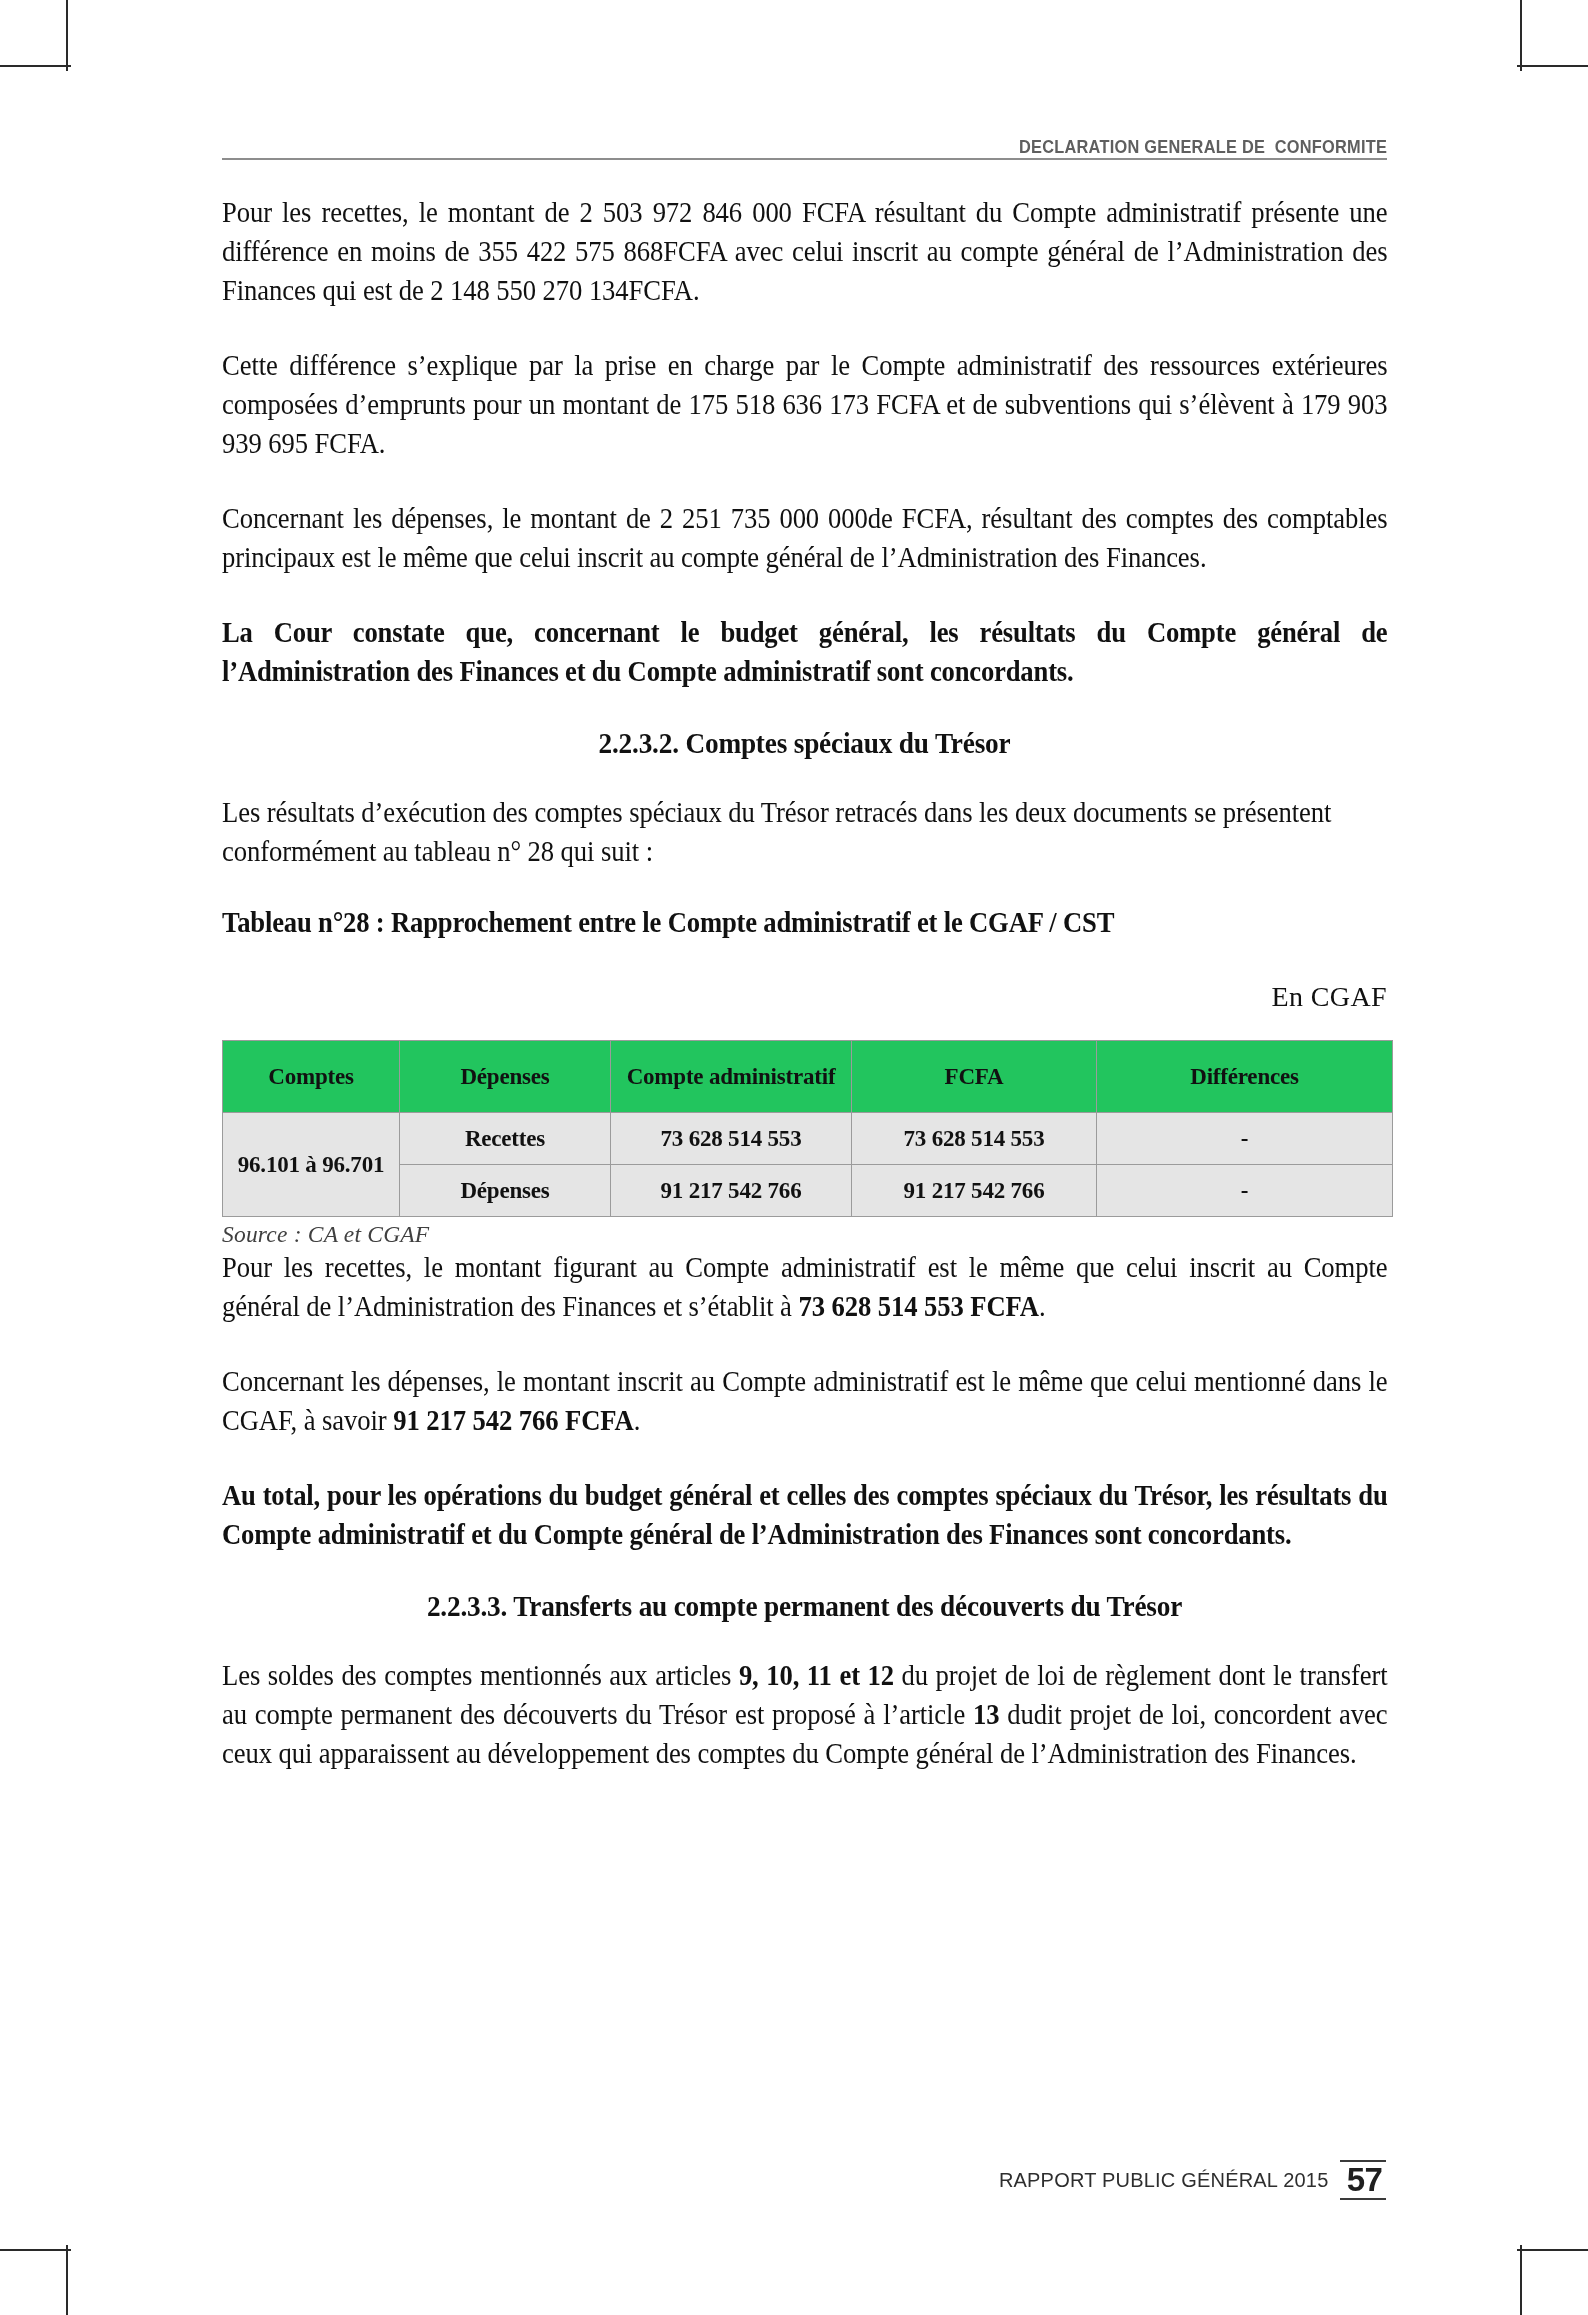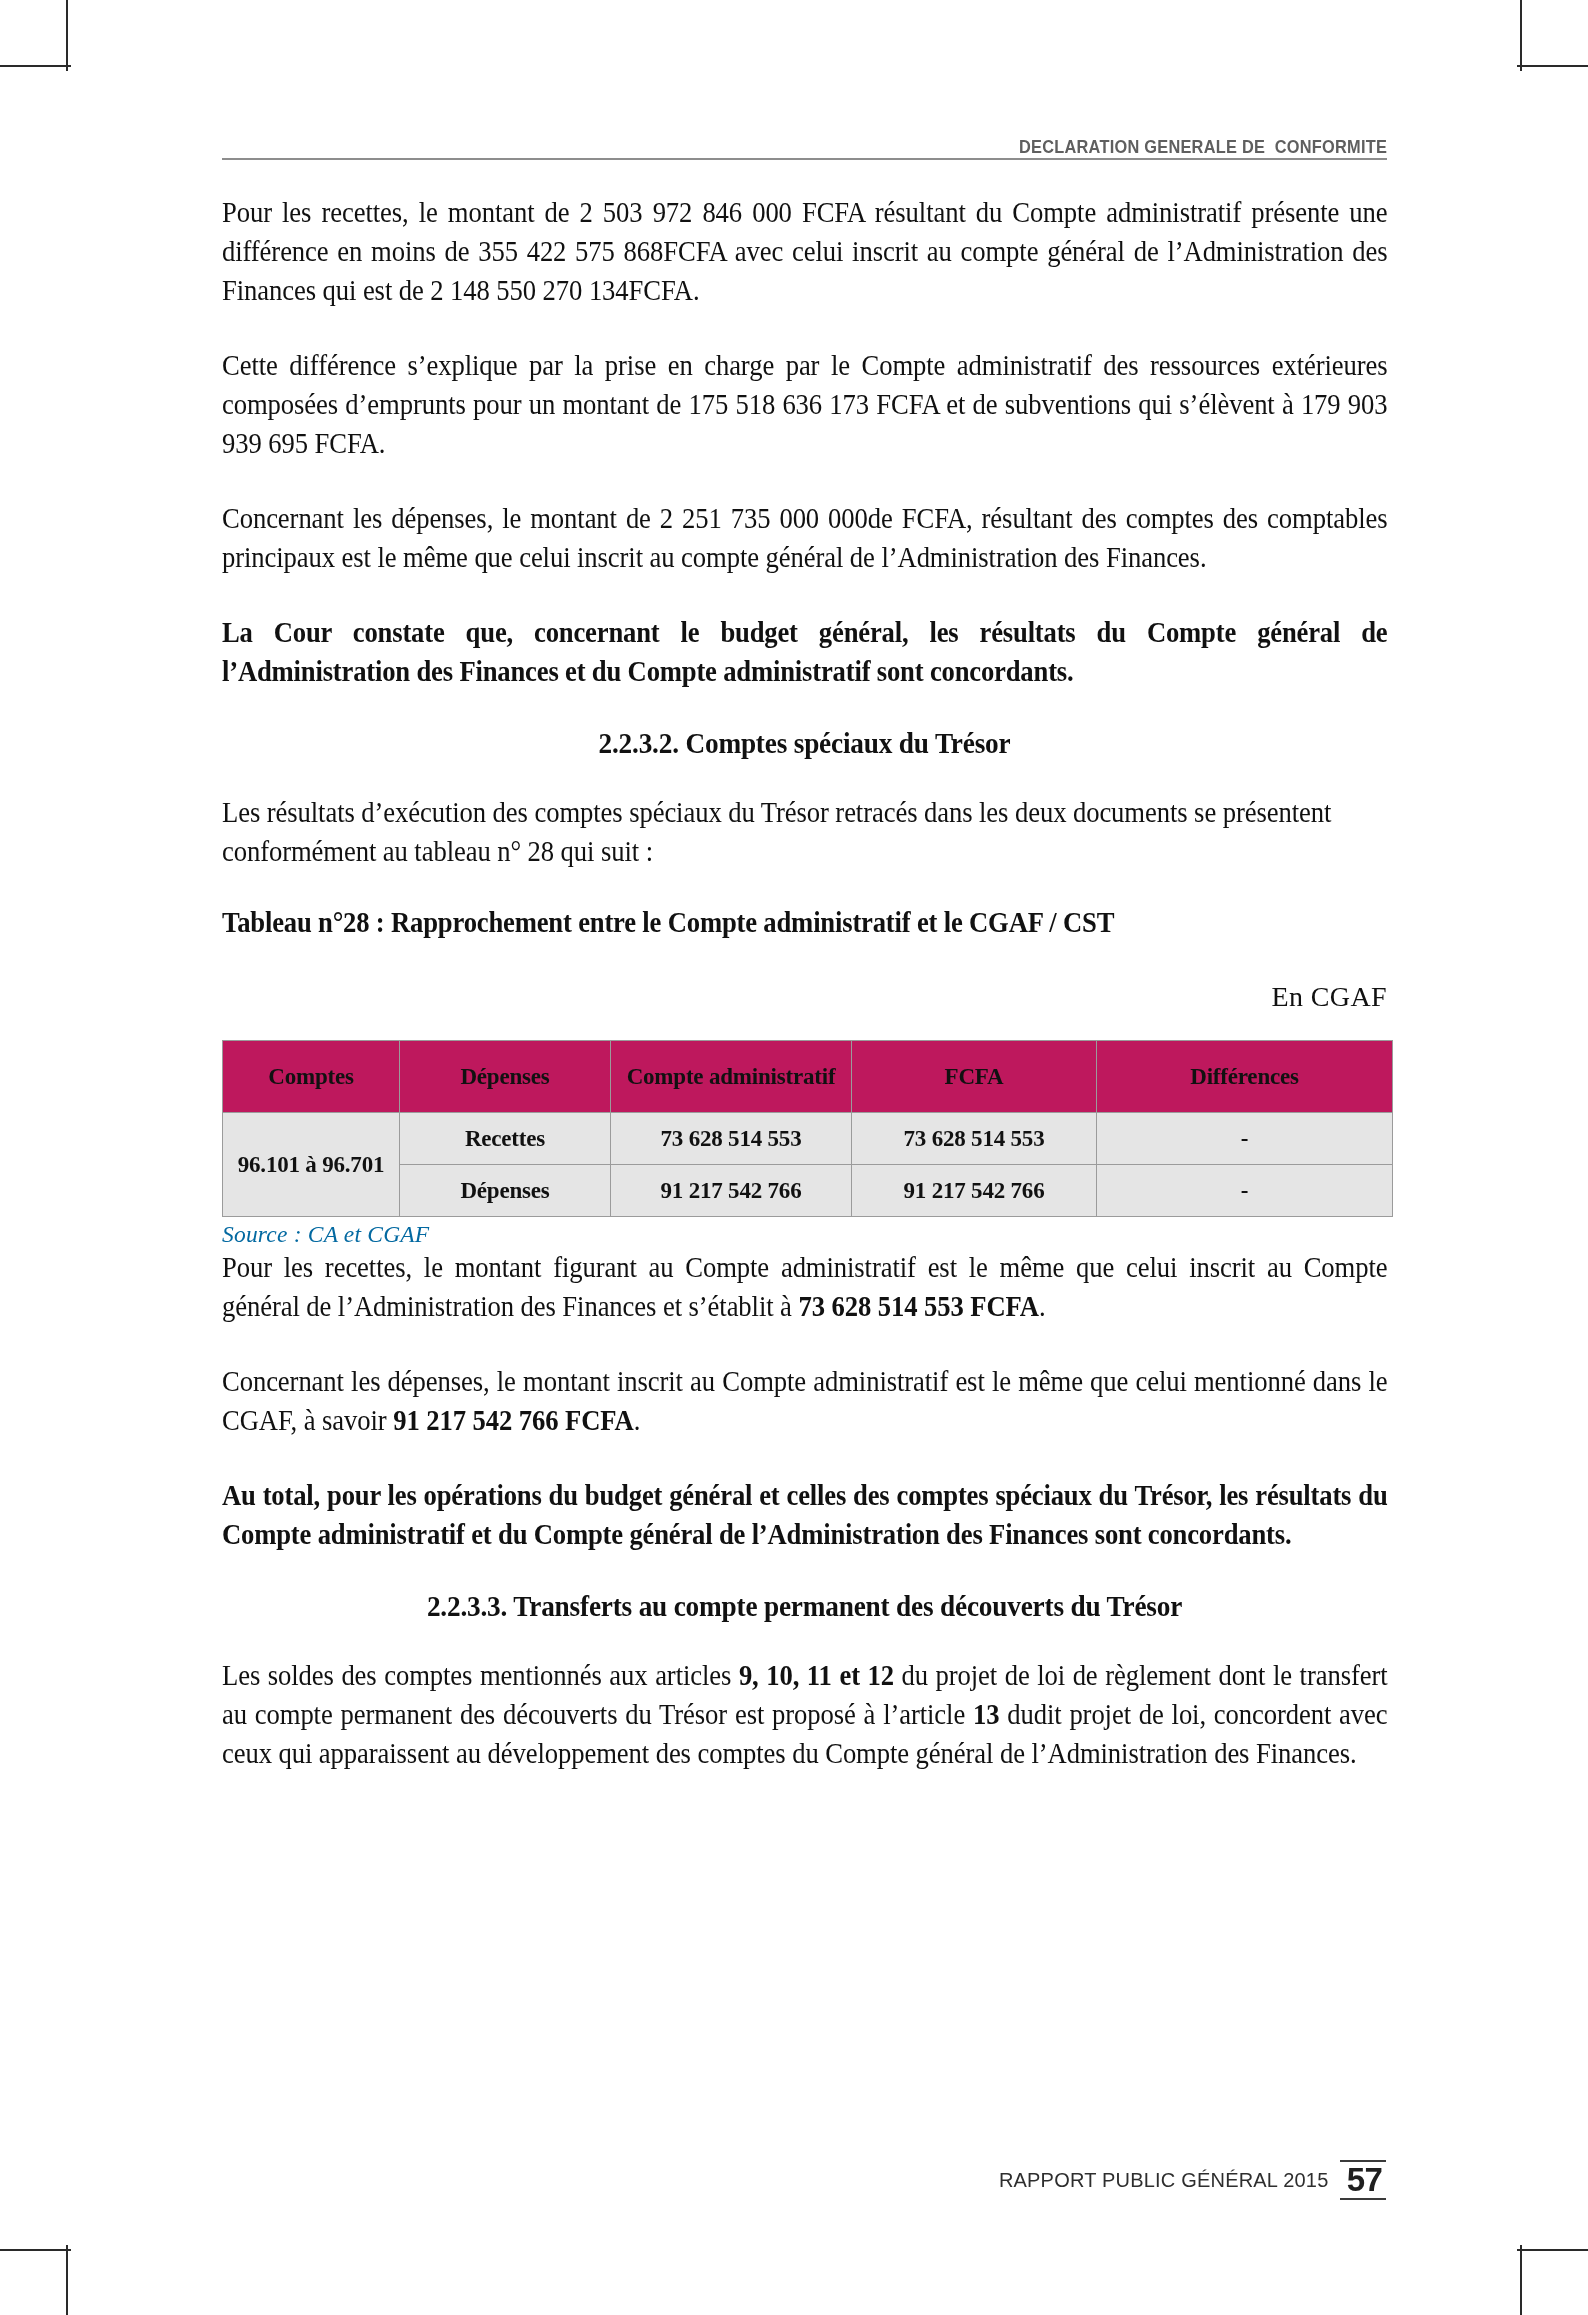--- a/index.html
+++ b/index.html
@@ -127,21 +127,21 @@
     font-size: 23px;
   }
   table.recon th,
   table.recon td {
     border: 1.8px solid #9b9b9b;
     padding: 0;
     text-align: center;
     vertical-align: middle;
   }
   table.recon thead th {
-    background: #be185d;
+    background: #22c55e;
     font-weight: bold;
     height: 71px;
     line-height: 1.18;
     letter-spacing: -0.2px;
   }
   table.recon tbody td {
     background: #e5e5e5;
     height: 51px;
     font-weight: bold;
     letter-spacing: -0.2px;
@@ -152,21 +152,21 @@
   .col1 { width: 176px; }
   .col2 { width: 210px; }
   .col3 { width: 240px; }
   .col4 { width: 244px; }
   .col5 { width: 295px; }
 
   .source {
     margin: 3.6px 0 0 0;
     font-size: 23.5px;
     font-style: italic;
-    color: #0369a1;
+    color: #404040;
     letter-spacing: 0.2px;
   }
 
   .after-table { margin-top: 36px; }
 
   
   .footer {
     position: absolute;
     right: 202px;
     bottom: 116px;

